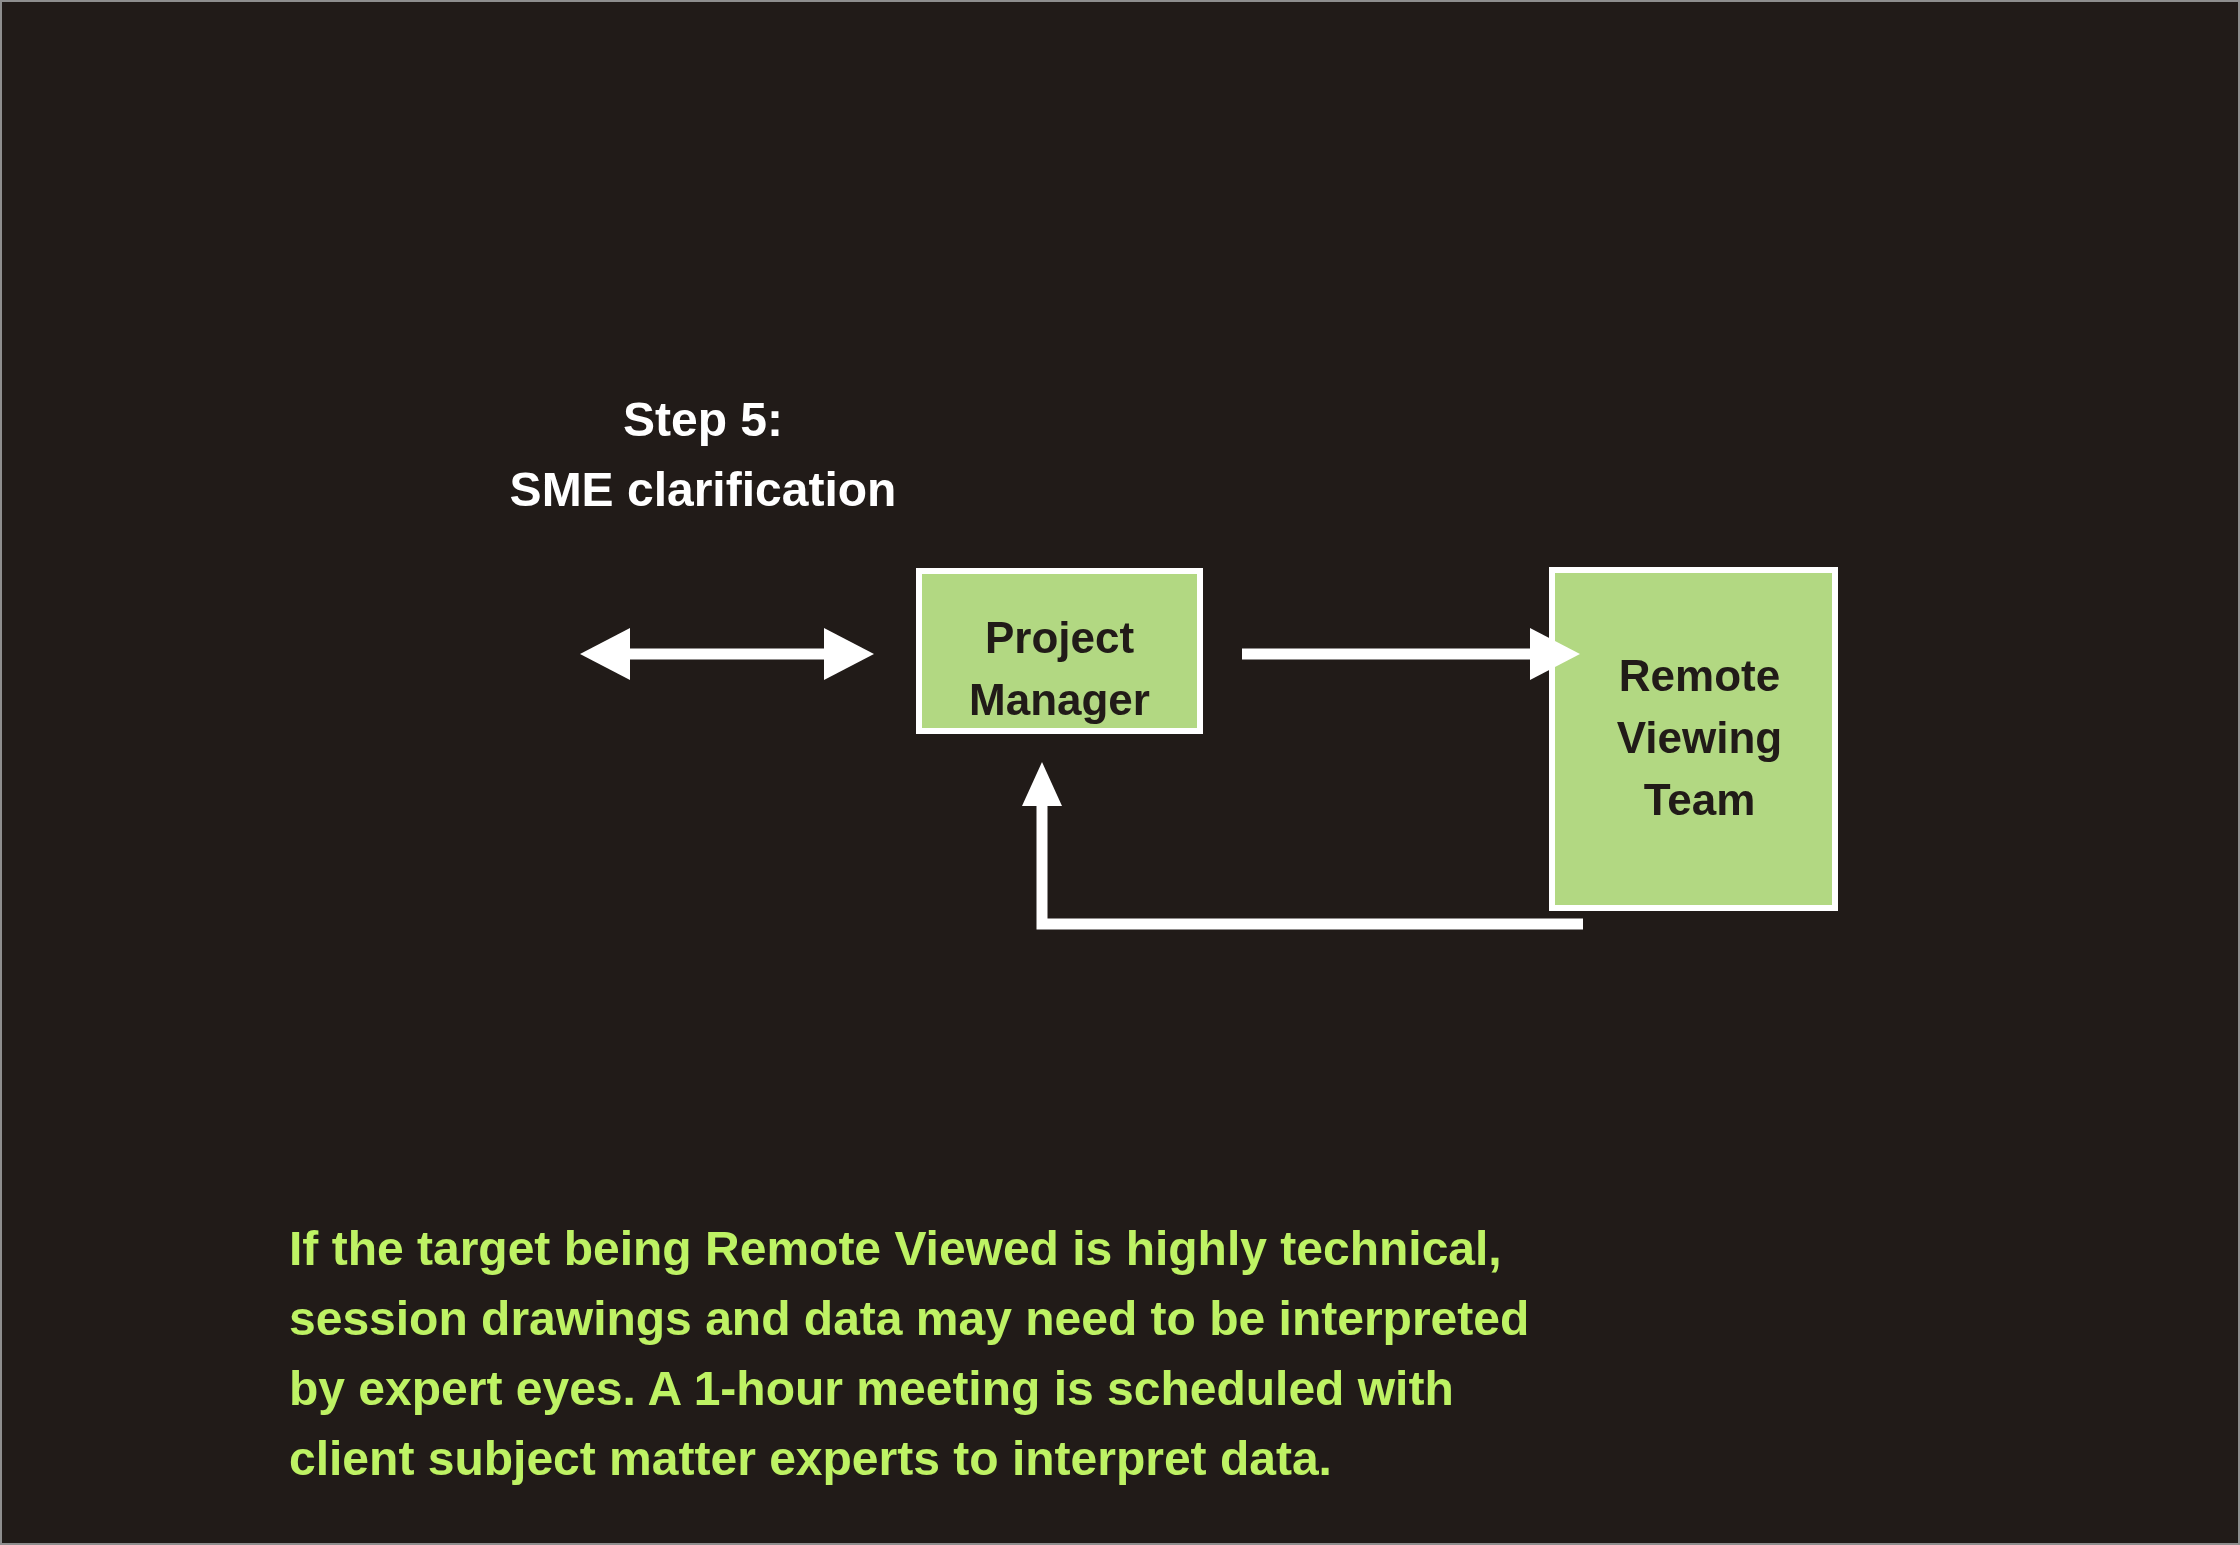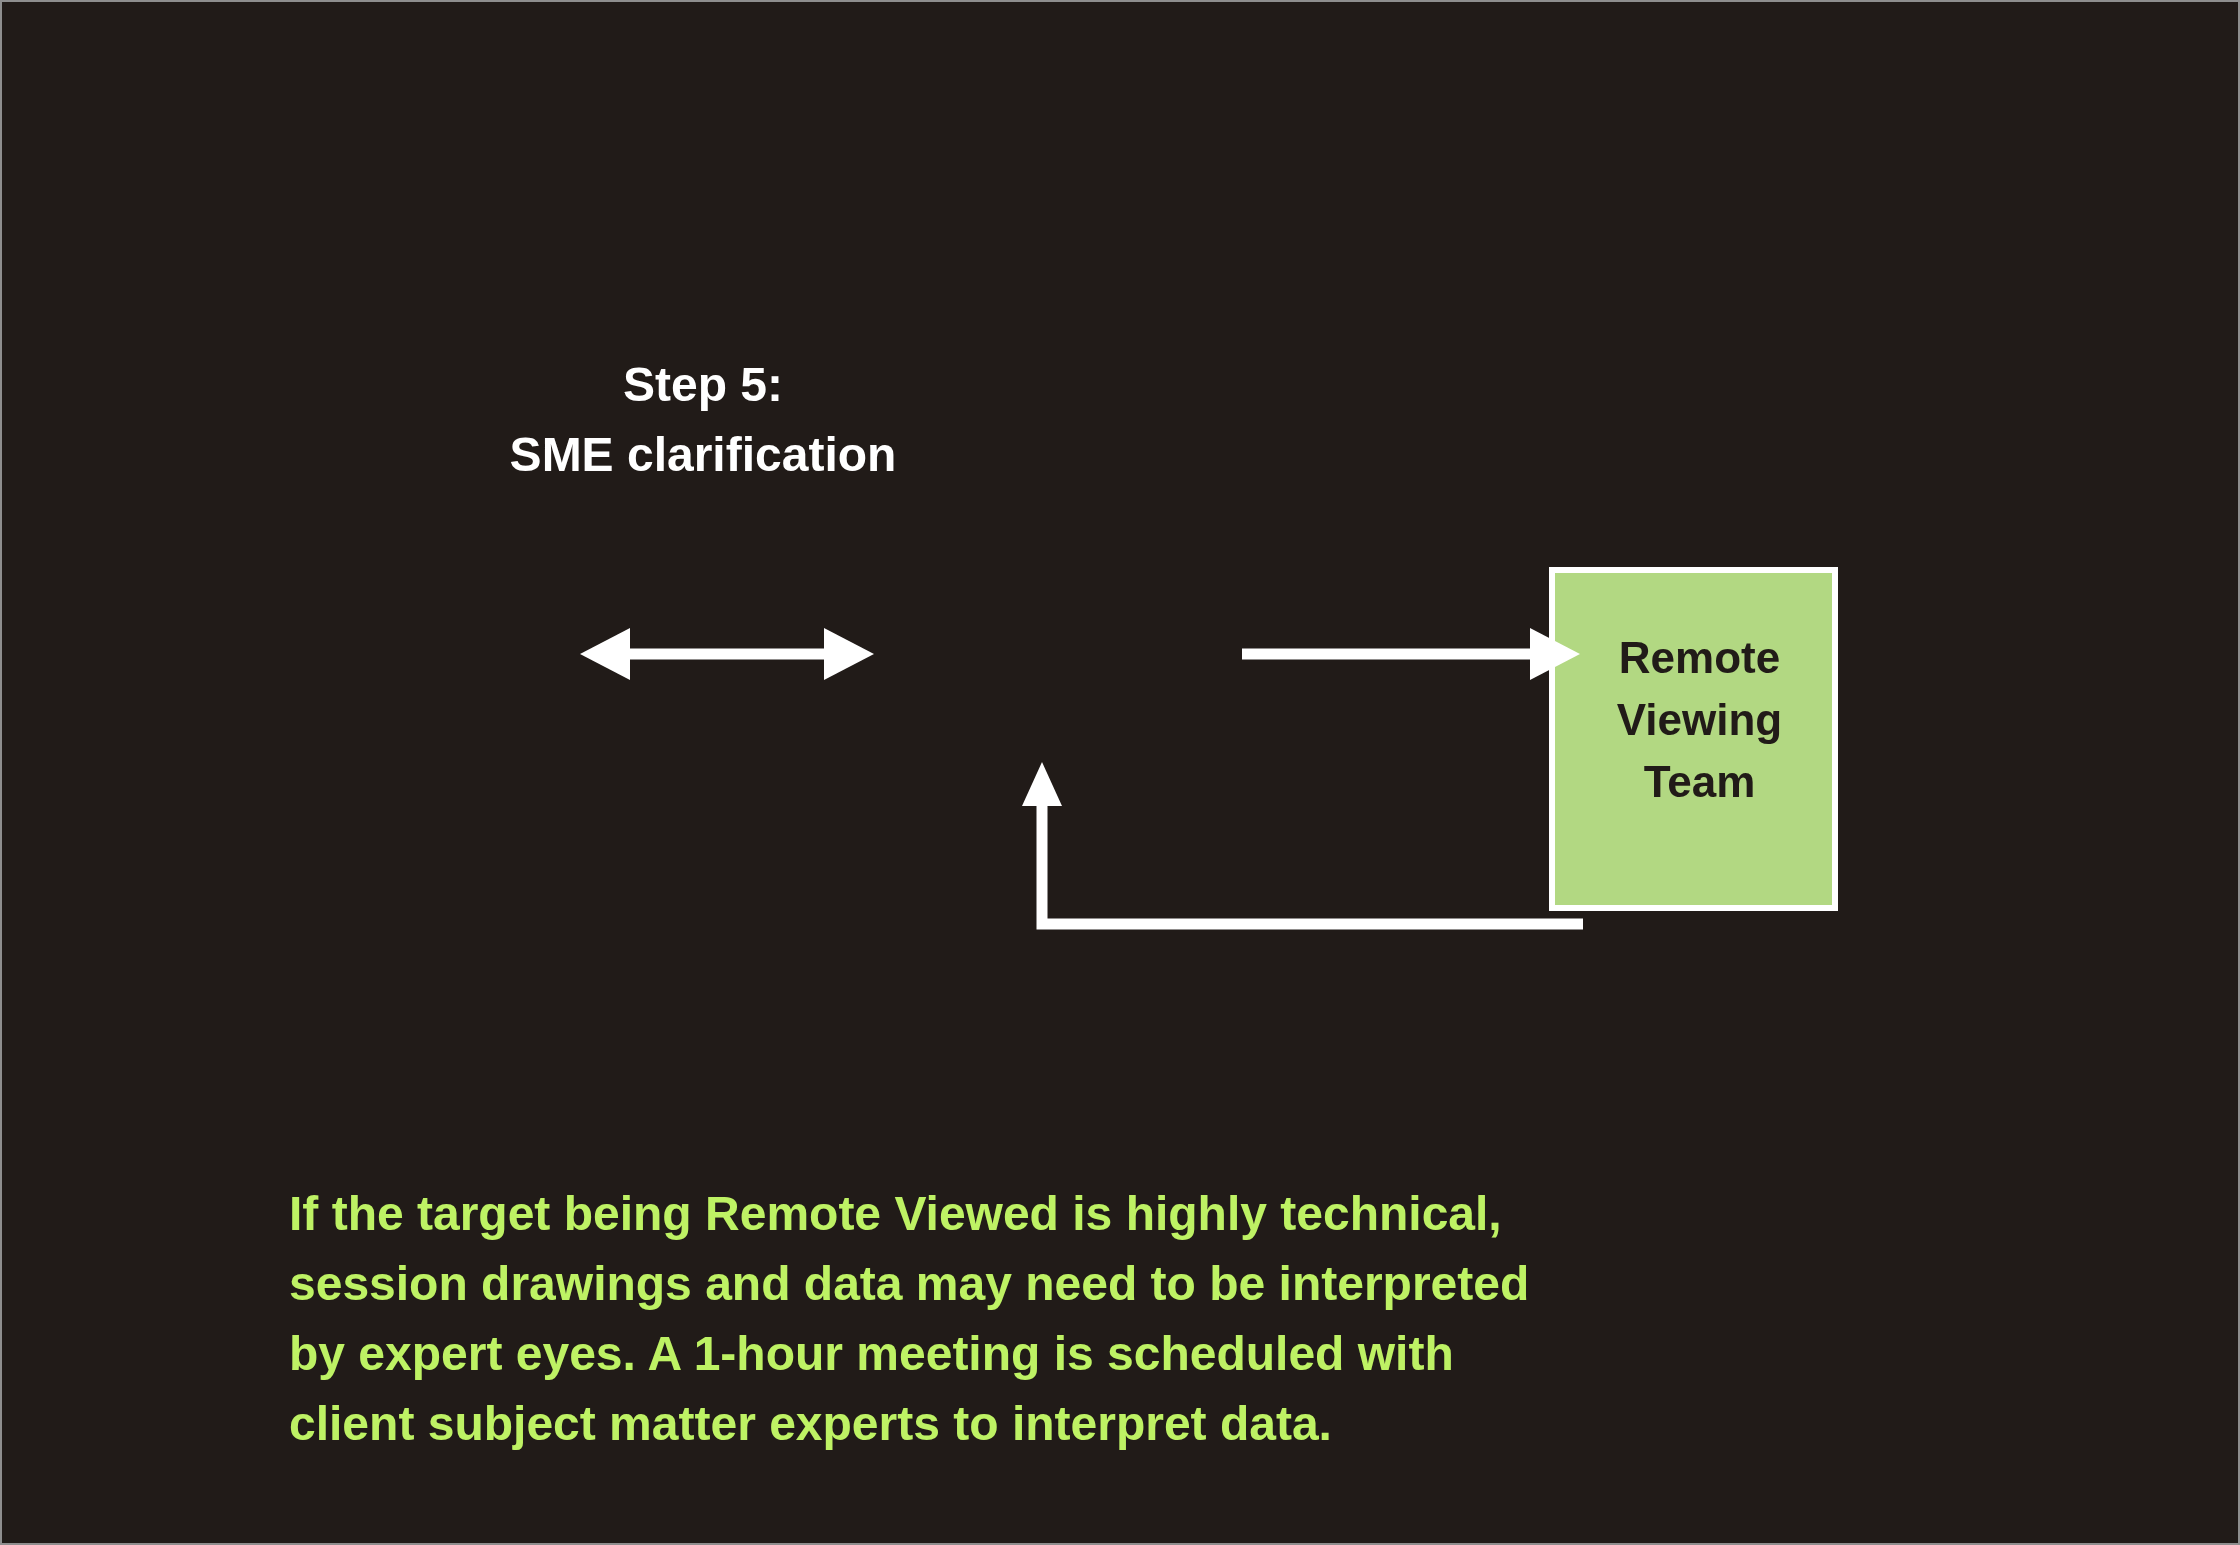--- a/index.html
+++ b/index.html
@@ -9,21 +9,21 @@
   }
   .canvas {
     position: relative;
     width: 2236px;
     height: 1541px;
     background: #211b18;
     border: 2px solid #8e8e8e;
     overflow: hidden;
     font-family: "Liberation Sans", sans-serif;
   }
-  .multiline { white-space: pre-line; }
+  .multiline { white-space: pre-line; margin-top: 35px; }
 
   .slide-title {
     position: absolute;
     left: 431px;
     top: 348px;
     width: 540px;
     color: #ffffff;
     font-size: 48px;
     font-weight: 700;
     line-height: 70px;
@@ -88,20 +88,24 @@
 </style>
 </head>
 <body>
 
 <div class="canvas">
 
   <div class="slide-title multiline">Step 5:
 SME clarification</div>
 
 
+  <div class="node node-pm">
+    <span class="multiline">Project
+Manager</span>
+  </div>
 
   <div class="node node-rvt">
     <span class="multiline">Remote
 Viewing
 Team</span>
   </div>
 
   <svg class="arrows-layer" viewBox="0 0 2236 1541">
 
     <g>

